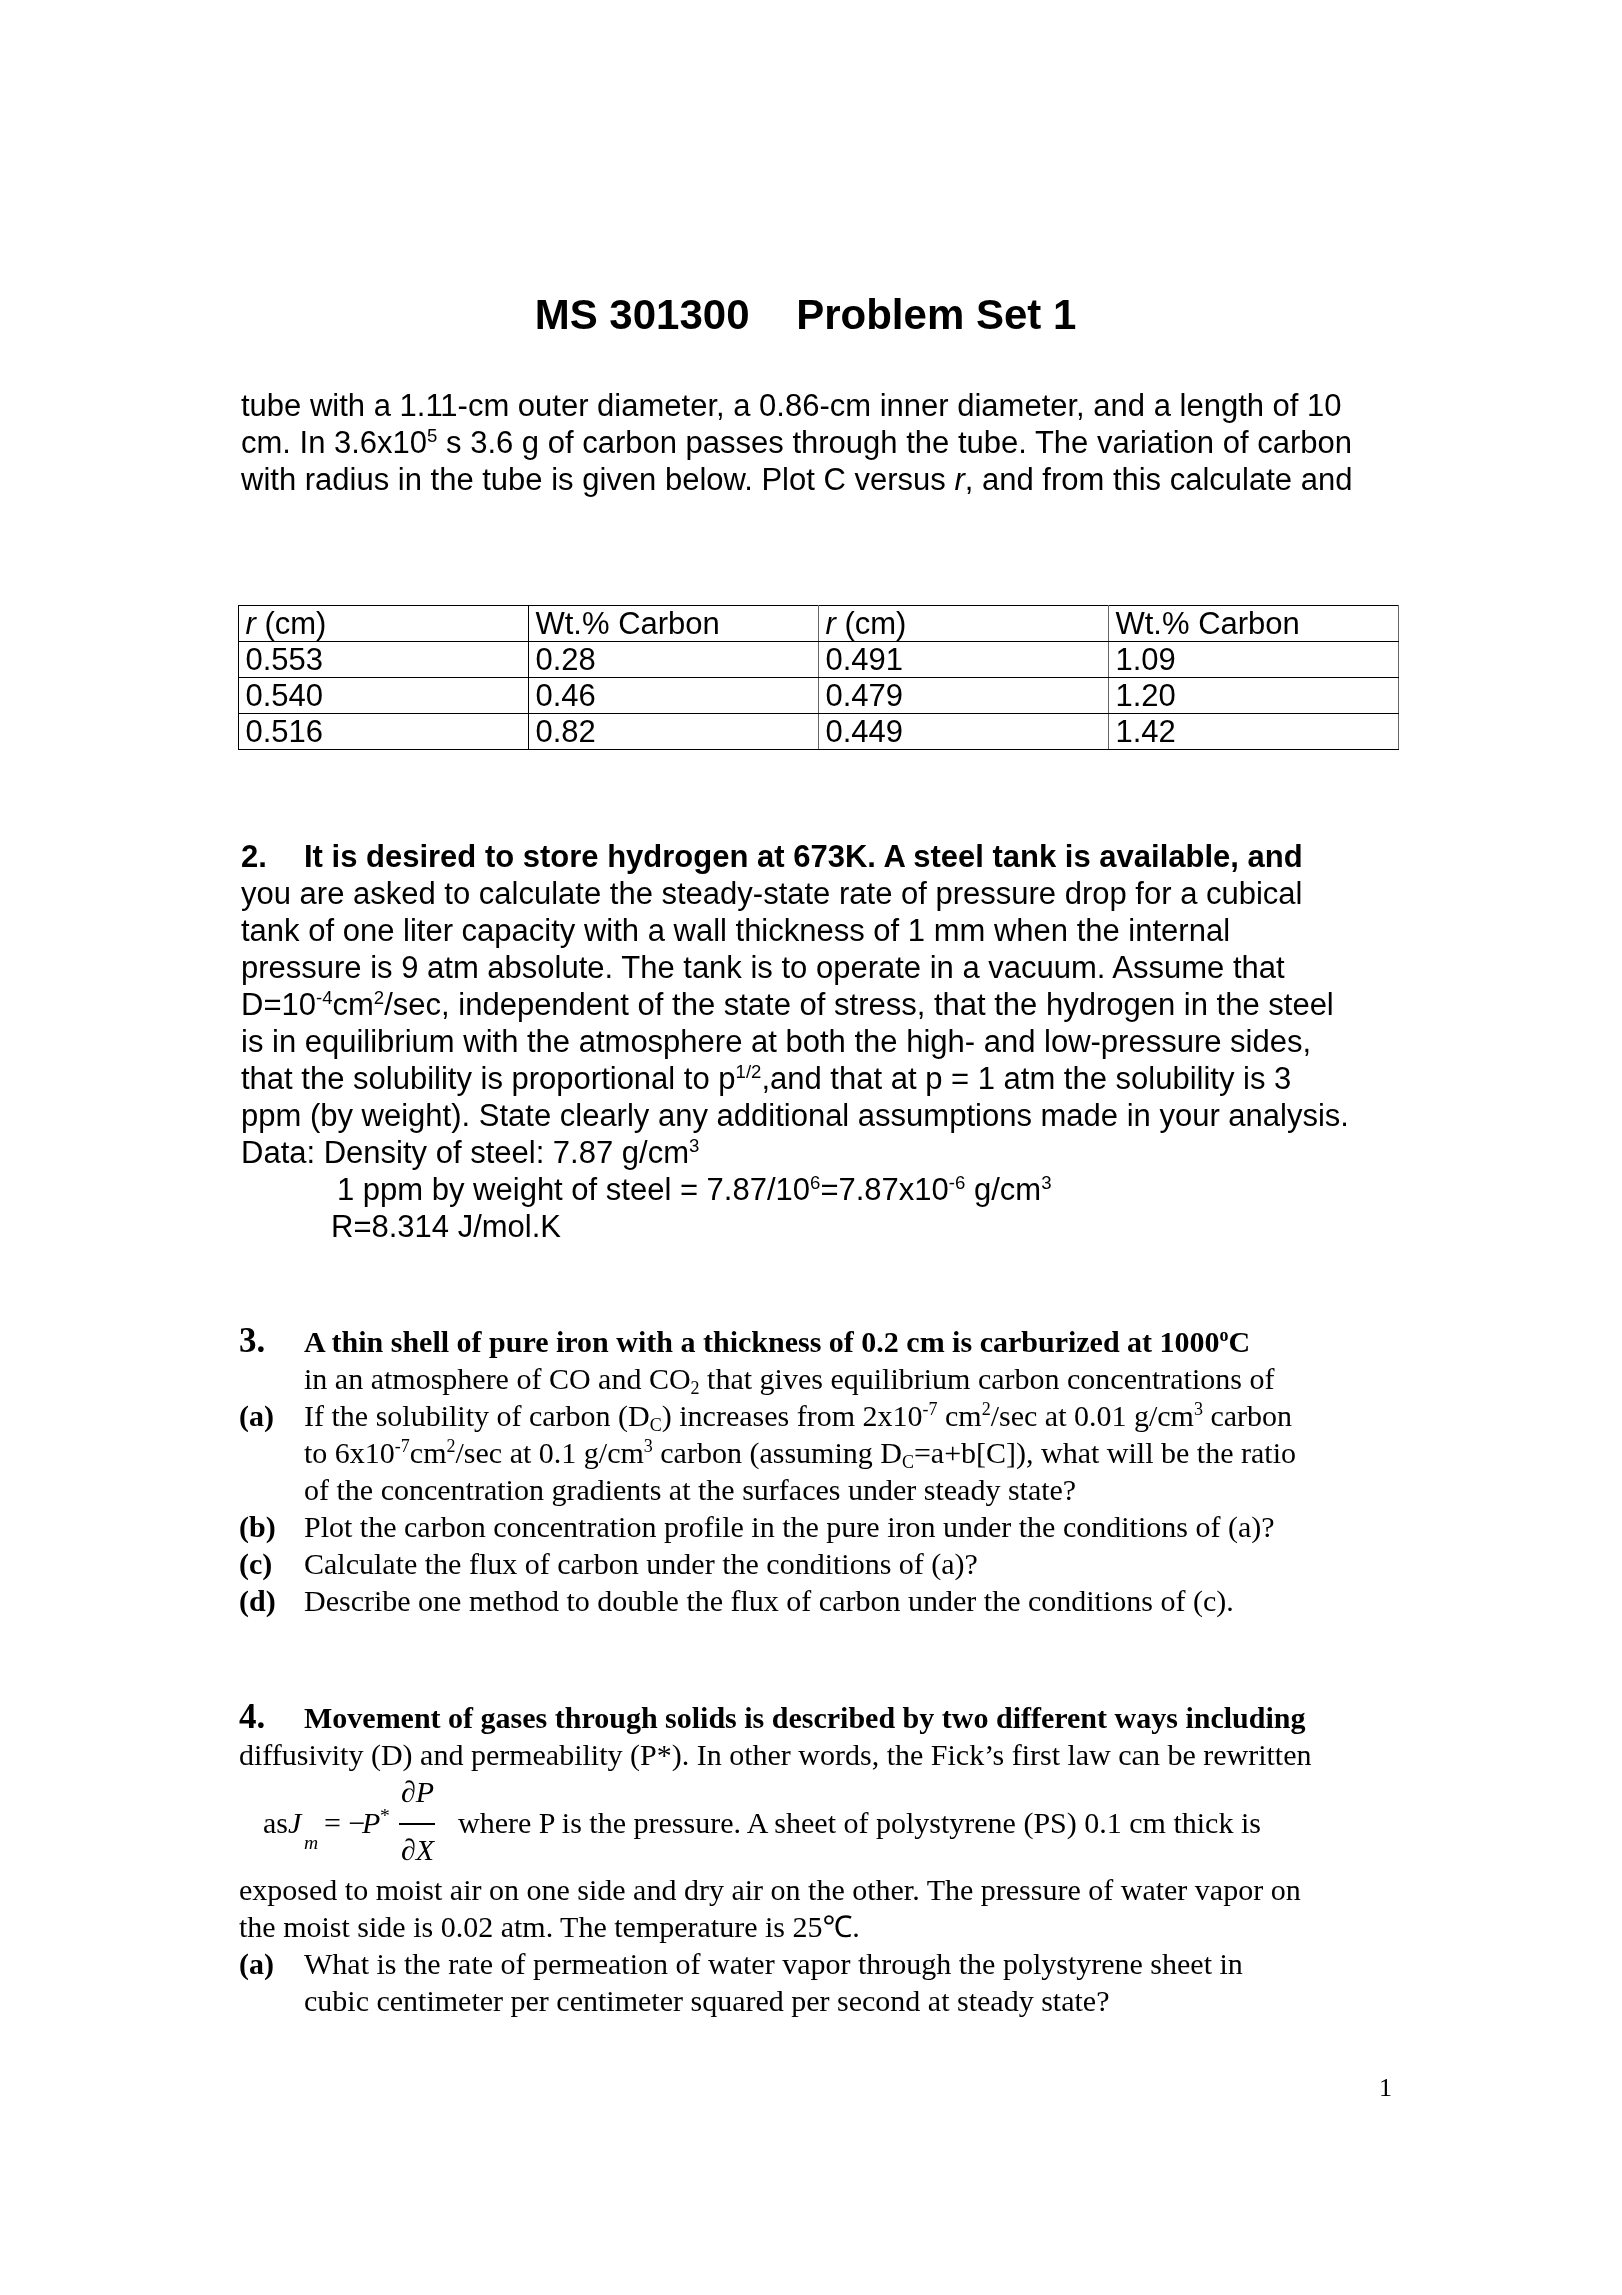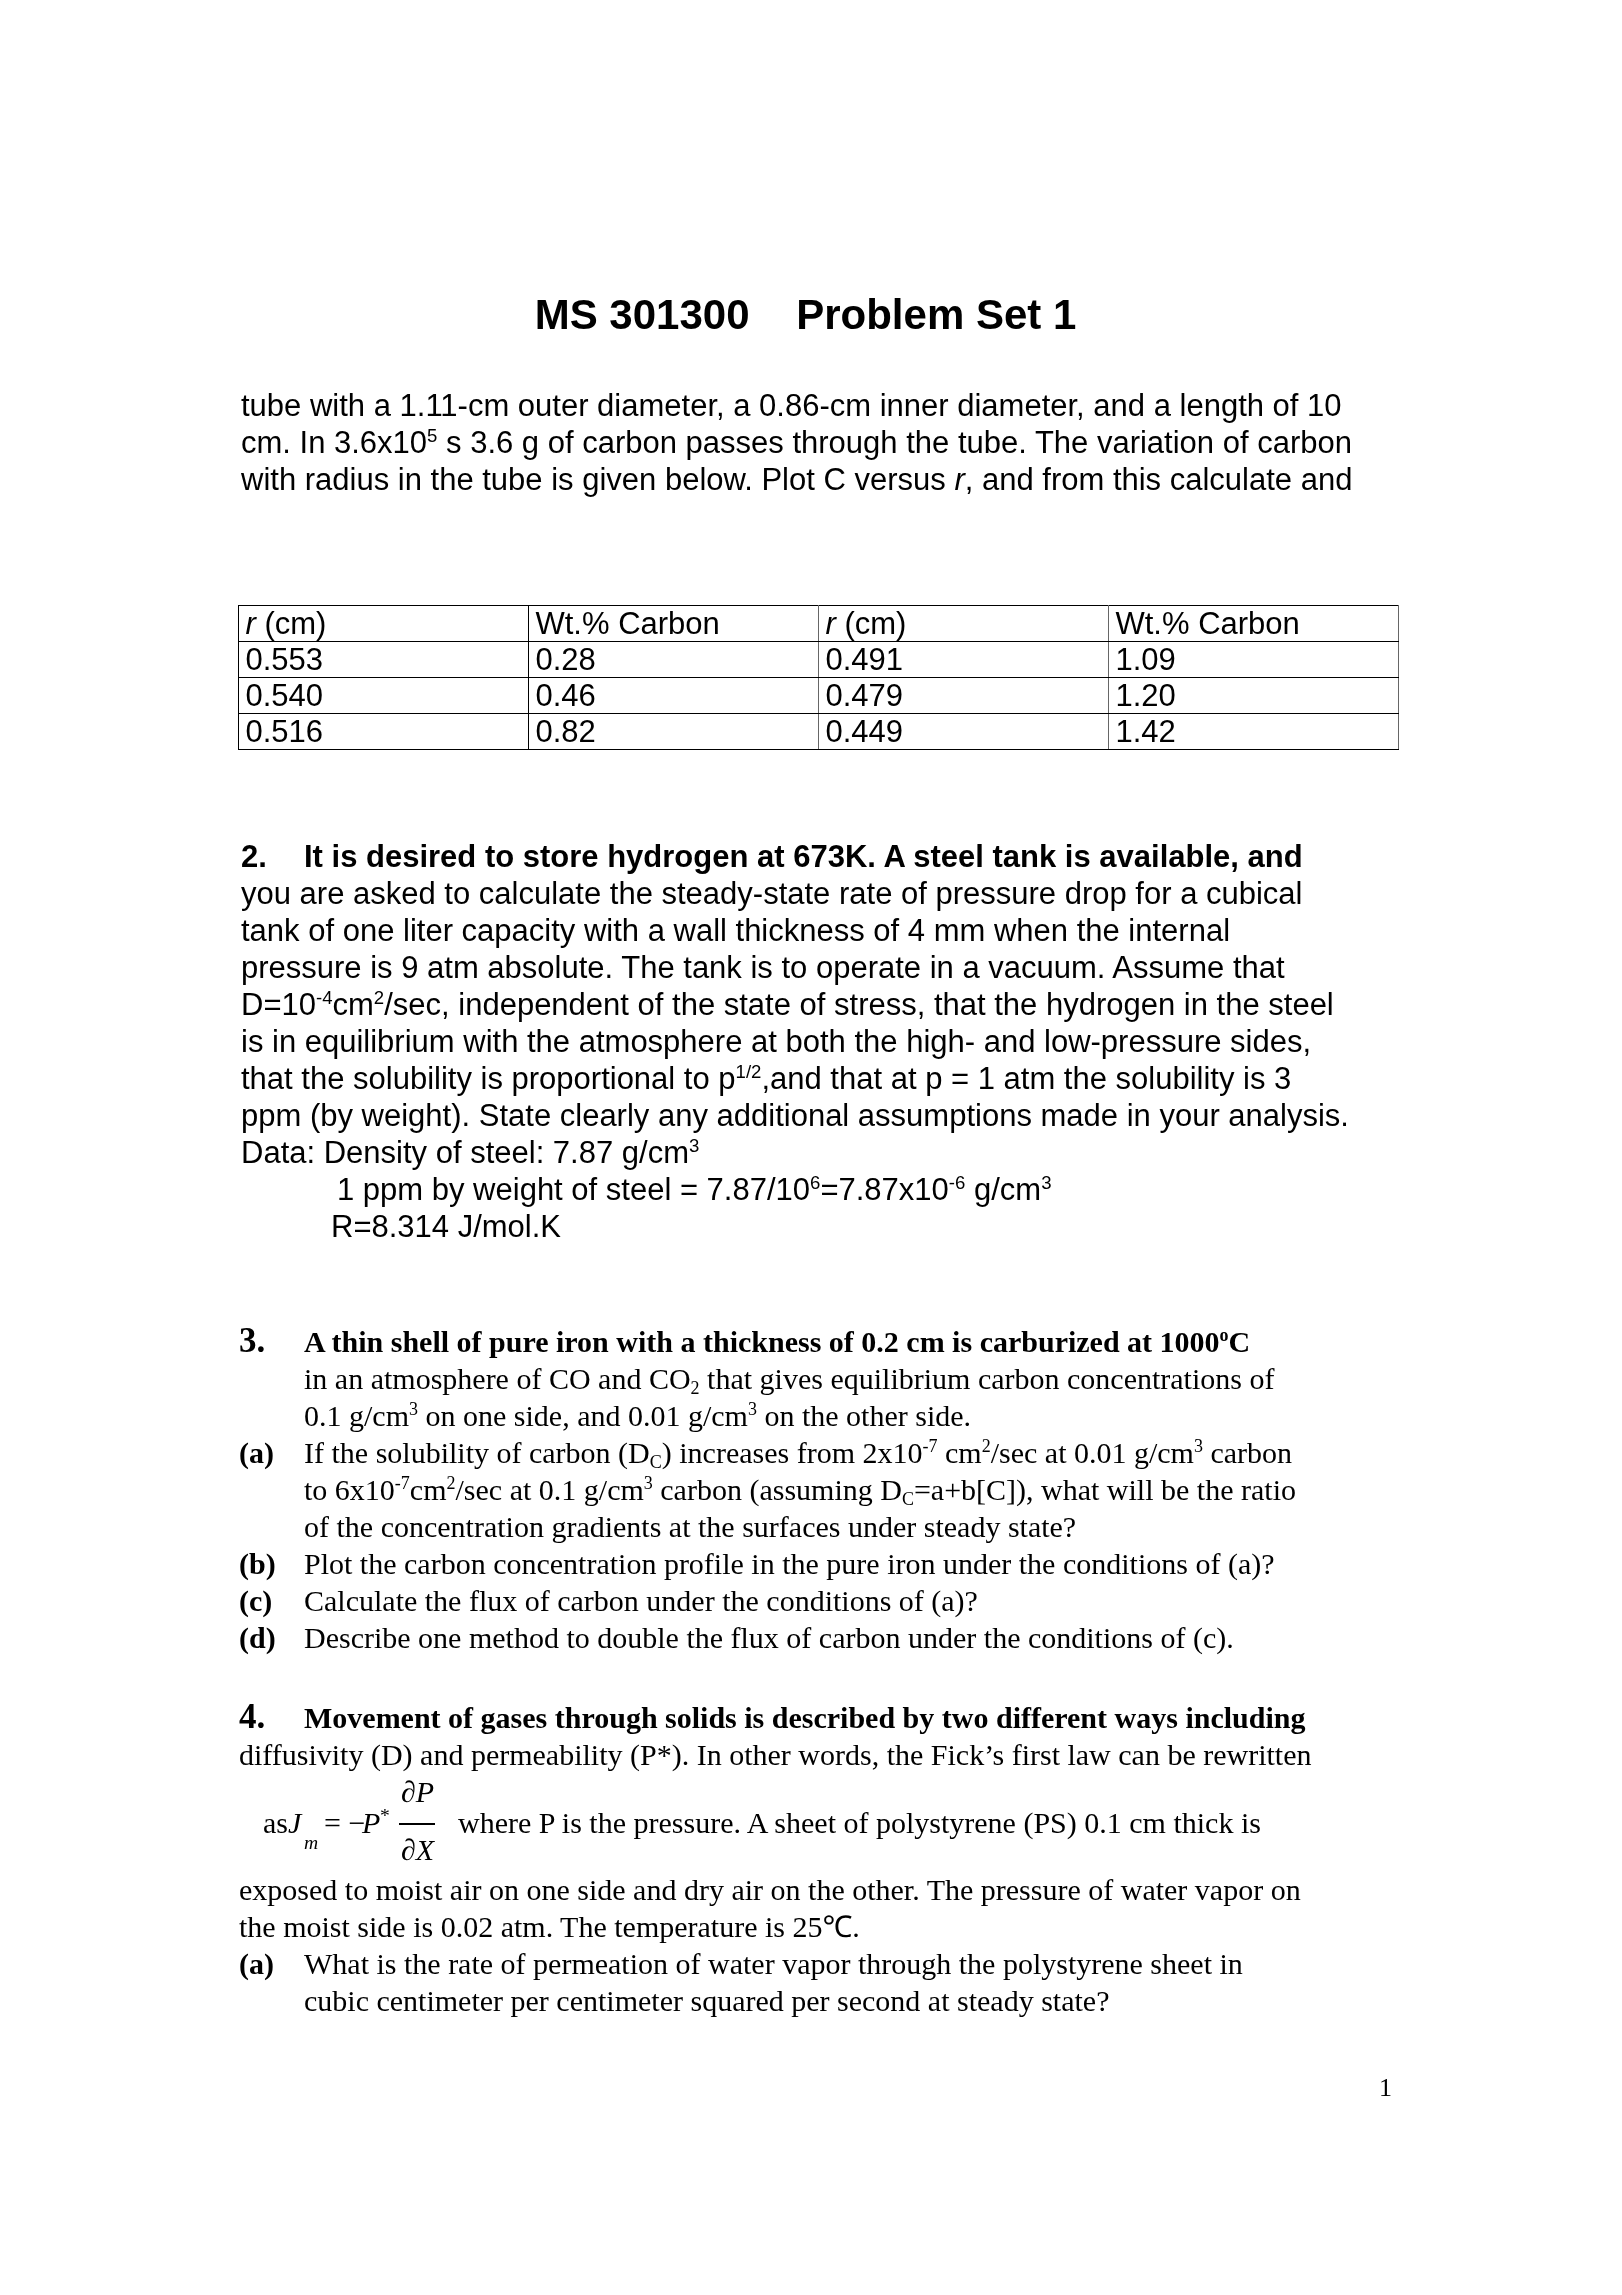--- a/index.html
+++ b/index.html
@@ -90,35 +90,34 @@
       <td class="vsep">0.82</td>
       <td class="vsep">0.449</td>
       <td class="vsep">1.42</td>
     </tr>
   </tbody>
     </table>
 
   <div class="p2">
     <div class="line bold"><span class="qnum">2.</span><span>It is desired to store hydrogen at 673K. A steel tank is available, and</span></div>
     <div class="line">you are asked to calculate the steady-state rate of pressure drop for a cubical</div>
-    <div class="line">tank of one liter capacity with a wall thickness of 4 mm when the internal</div>
+    <div class="line">tank of one liter capacity with a wall thickness of 1 mm when the internal</div>
     <div class="line">pressure is 9 atm absolute. The tank is to operate in a vacuum. Assume that</div>
     <div class="line"><span>D=10</span><sup>-4</sup><span>cm</span><sup>2</sup><span>/sec, independent of the state of stress, that the hydrogen in the steel</span></div>
     <div class="line">is in equilibrium with the atmosphere at both the high- and low-pressure sides,</div>
     <div class="line"><span>that the solubility is proportional to p</span><sup>1/2</sup><span>,and that at p = 1 atm the solubility is 3</span></div>
     <div class="line">ppm (by weight). State clearly any additional assumptions made in your analysis.</div>
     <div class="line"><span>Data: Density of steel: 7.87 g/cm</span><sup>3</sup></div>
     <div class="line ind"><span>1 ppm by weight of steel = 7.87/10</span><sup>6</sup><span>=7.87x10</span><sup>-6</sup><span> g/cm</span><sup>3</sup></div>
     <div class="line ind2">R=8.314 J/mol.K</div>
   </div>
 
   <div class="p3">
     <div class="line bold"><span class="lbl big">3.</span><span>A thin shell of pure iron with a thickness of 0.2 cm is carburized at 1000</span><sup>o</sup><span>C</span></div>
     <div class="line cont"><span>in an atmosphere of CO and CO</span><sub>2</sub><span> that gives equilibrium carbon concentrations of</span></div>
-    <div class="line cont"><span>0.1 g/cm</span><sup>3</sup><span> on one side, and 0.01 g/cm</span><sup>3</sup><span> on the other side.</span></div>
     <div class="line"><span class="lbl">(a)</span><span>If the solubility of carbon (D</span><sub>C</sub><span>) increases from 2x10</span><sup>-7</sup><span> cm</span><sup>2</sup><span>/sec at 0.01 g/cm</span><sup>3</sup><span> carbon</span></div>
     <div class="line cont"><span>to 6x10</span><sup>-7</sup><span>cm</span><sup>2</sup><span>/sec at 0.1 g/cm</span><sup>3</sup><span> carbon (assuming D</span><sub>C</sub><span>=a+b[C]), what will be the ratio</span></div>
     <div class="line cont">of the concentration gradients at the surfaces under steady state?</div>
     <div class="line"><span class="lbl">(b)</span><span>Plot the carbon concentration profile in the pure iron under the conditions of (a)?</span></div>
     <div class="line"><span class="lbl">(c)</span><span>Calculate the flux of carbon under the conditions of (a)?</span></div>
     <div class="line"><span class="lbl">(d)</span><span>Describe one method to double the flux of carbon under the conditions of (c).</span></div>
   </div>
 
   <div class="p4">
     <div class="line bold"><span class="lbl big">4.</span><span>Movement of gases through solids is described by two different ways including</span></div>

